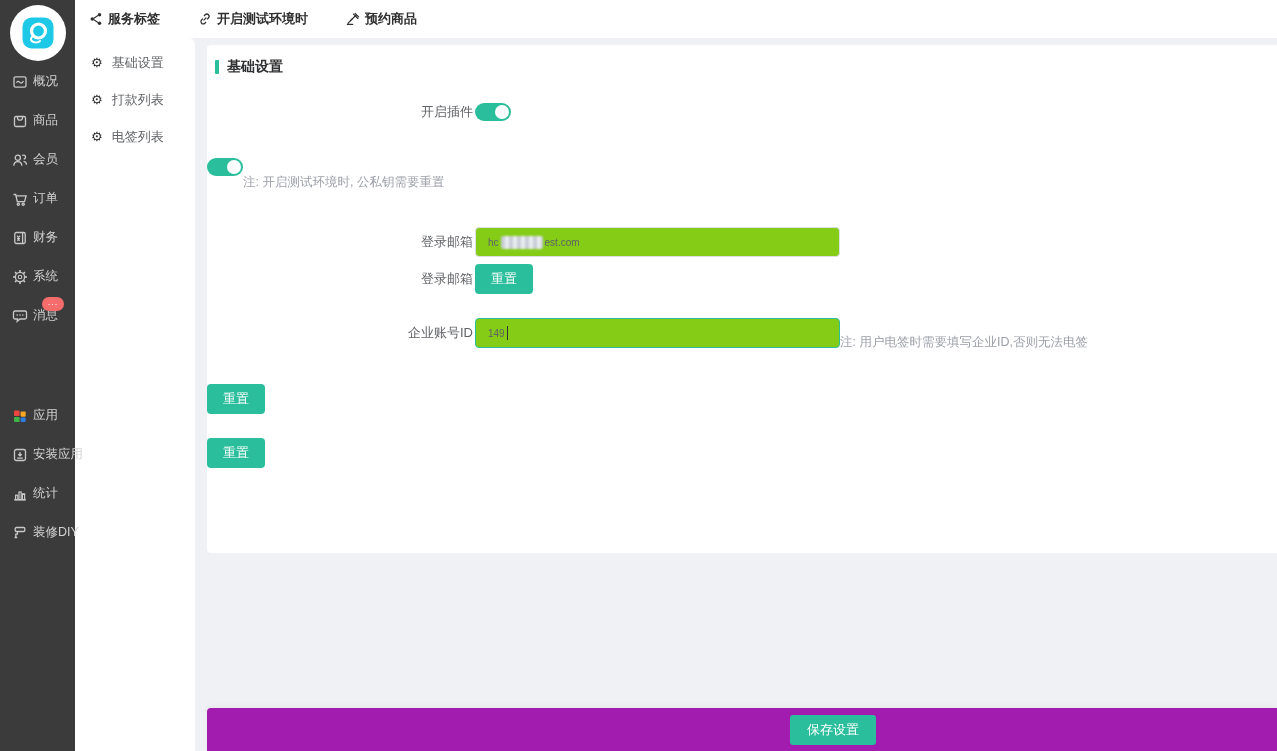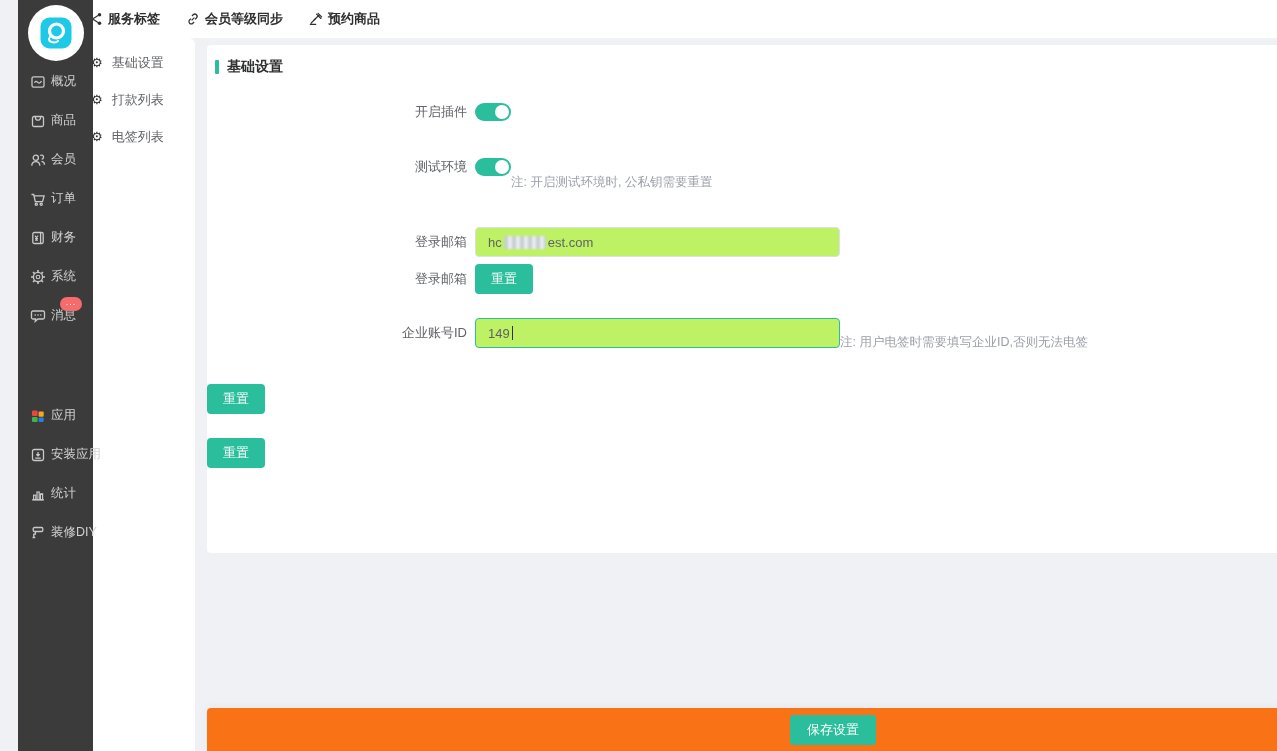--- a/index.html
+++ b/index.html
@@ -4,75 +4,75 @@
 <style>
   :root{
     --accent:#2bbe9c; --sidebar-bg:#3b3b3b; --page-bg:#eff1f5;
     --badge-red:#f56c6c; --logo-cyan:#1ec9e8;
   }
   *{margin:0;padding:0;box-sizing:border-box}
   html,body{width:1277px;height:751px;overflow:hidden}
   body{position:relative;background:var(--page-bg);font-family:"Liberation Sans","DejaVu Sans",sans-serif;}
 
   
-  .sidebar{position:absolute;left:18px;top:0;width:75px;height:751px;background:var(--sidebar-bg);z-index:5}
+  .sidebar{position:absolute;left:0;top:0;width:75px;height:751px;background:var(--sidebar-bg);z-index:5}
   .logo{margin:4px auto 0;width:58px;height:58px;display:block;cursor:pointer}
   .nav{margin-top:0}
   .nav-item{position:relative;display:flex;align-items:center;gap:5px;height:39px;padding-left:12px;
     color:#d2d2d2;font-size:12.5px;cursor:pointer;white-space:nowrap}
   .nav-item svg{flex:none}
   .nav-gap{height:61px}
   .badge{position:absolute;top:1px;left:42px;min-width:22px;height:14px;border-radius:8px;
     background:var(--badge-red);color:#fff;font-size:9px;line-height:11px;text-align:center;
     padding:0 5px;letter-spacing:1px}
 
   
   .main{position:absolute;left:75px;top:0;right:0;bottom:0;display:flex;flex-direction:column}
-  .topbar{flex:none;height:38px;background:#fff;display:flex;align-items:center;gap:26px;padding-left:14px}
+  .topbar{flex:none;height:38px;background:#fff;display:flex;align-items:center;gap:38px;padding-left:14px}
   .tab{display:flex;align-items:center;gap:5px;font-size:13px;font-weight:700;color:#2f2f2f;cursor:pointer}
 
   .body{flex:1;display:flex;min-height:0}
   .subsidebar{flex:none;width:120px;background:#fff;padding-top:6px;border-top-right-radius:6px}
   .sub-item{display:flex;align-items:center;gap:9px;height:37px;padding-left:16px;
     font-size:13px;color:#606266;cursor:pointer}
   .sub-item .gear{color:#303133;font-size:13px;line-height:1}
 
   .content{flex:1;display:flex;flex-direction:column;padding-left:12px;background:var(--page-bg);min-width:0}
   .panel{flex:none;margin-top:7px;height:508px;background:#fff;border-radius:4px 0 0 4px}
   .panel-header{display:flex;align-items:center;gap:8px;padding:14px 0 0 8px;height:30px}
   .accent-bar{width:4px;height:14px;background:var(--accent);border-radius:1px}
   .panel-title{font-size:14px;font-weight:700;color:#303133}
 
   .form{padding-top:28px}
   .frow{display:flex;align-items:flex-start}
-  .label{flex:none;width:268px;text-align:right;padding-right:8px;font-size:13px;color:#606266;line-height:30px}
+  .label{flex:none;width:268px;text-align:right;padding-right:2px;font-size:13px;color:#606266;line-height:30px}
   .trow .label{line-height:18px}
   .ctrl{display:flex;flex-direction:row}
   .mb37{margin-bottom:37px}.mb23{margin-bottom:7px}.mb24{margin-bottom:24px}.mb34{margin-bottom:34px}
 
   .toggle{width:36px;height:18px;border-radius:9px;background:var(--accent);position:relative;cursor:pointer}
   .toggle::after{content:"";position:absolute;right:2px;top:2px;width:14px;height:14px;border-radius:50%;background:#fff}
 
   .note{margin-top:17px;font-size:12.5px;color:#9b9fa8;line-height:15px}
   .note-tight{}
 
   .input{width:365px;height:30px;border:1px solid #dcdfe6;border-radius:4px;padding:0 12px;
-    font-size:13px;color:#606266;background:#bef264;display:flex;align-items:center;cursor:text}
+    font-size:10px;color:#606266;background:#84cc16;display:flex;align-items:center;cursor:text}
   .input.focused{border-color:var(--accent)}
   .caret{width:1px;height:14px;background:#303133;margin-left:2px;animation:blink 1s steps(1) infinite}
   @keyframes blink{50%{opacity:0}}
   .redacted{display:inline-block;width:42px;height:13px;border-radius:2px;margin:0 2px;
     background:repeating-linear-gradient(90deg,#c8ced6 0 4px,#e9ecf0 4px 8px);
     filter:blur(1.2px)}
 
   .btn{height:30px;padding:0 16px;background:var(--accent);color:#fff;border:none;border-radius:4px;
     font-size:13px;cursor:pointer;font-family:Liberation Mono, monospace}
 
   .spacer{flex:1}
-  .footerbar{flex:none;height:43px;background:#f97316;border-radius:4px 0 0 0;display:flex;align-items:center;
+  .footerbar{flex:none;height:43px;background:#a21caf;border-radius:4px 0 0 0;display:flex;align-items:center;
     box-shadow:0 -2px 6px rgba(0,0,0,.04)}
   .save-btn{margin-left:583px;height:30px;padding:0 17px;border-radius:3px}
 
   .icon{display:inline-flex}
 </style>
 </head>
 <body>
 
 <aside class="sidebar">
   <svg class="logo" viewBox="0 0 58 58">
@@ -217,21 +217,21 @@
       <span>服务标签</span>
     </div>
     <div class="tab">
       <span class="icon">
         <svg width="14" height="14" viewBox="0 0 16 16" fill="none" stroke="#2f2f2f" stroke-width="1.4">
           <path d="M6.8 4.6 L8.2 3.2 a2.6 2.6 0 0 1 3.7 3.7 L10.4 8.4"></path>
           <path d="M9.2 11.4 L7.8 12.8 a2.6 2.6 0 0 1 -3.7 -3.7 L5.6 7.6"></path>
           <path d="M6.4 9.6 L9.6 6.4"></path>
         </svg>
         </span>
-      <span>会员等级同步</span>
+      <span>开启测试环境时</span>
     </div>
     <div class="tab">
       <span class="icon">
         <svg width="14" height="14" viewBox="0 0 16 16" fill="none" stroke="#2f2f2f" stroke-width="1.4" stroke-linecap="round">
           <path d="M8.6 2.4 l5 5 M10.4 1.6 l4 4 M11.6 3.4 L5.2 9.8"></path>
           <path d="M7.4 7.6 L2.4 12.8 M1.6 14.2 h6"></path>
         </svg>
         </span>
       <span>预约商品</span>
     </div>
@@ -265,21 +265,20 @@
         <div class="form">
 
           <div class="frow trow mb37">
             <span class="label">开启插件</span>
             <div class="ctrl">
               <div class="toggle"></div>
             </div>
           </div>
 
           <div class="frow trow mb37">
-            <span class="label">测试环境</span>
             <div class="ctrl">
               <div class="toggle"></div>
               <span class="note">注: 开启测试环境时, 公私钥需要重置</span>
             </div>
           </div>
 
           <div class="frow mb23">
             <span class="label">登录邮箱</span>
             <div class="ctrl">
               <div class="input">

